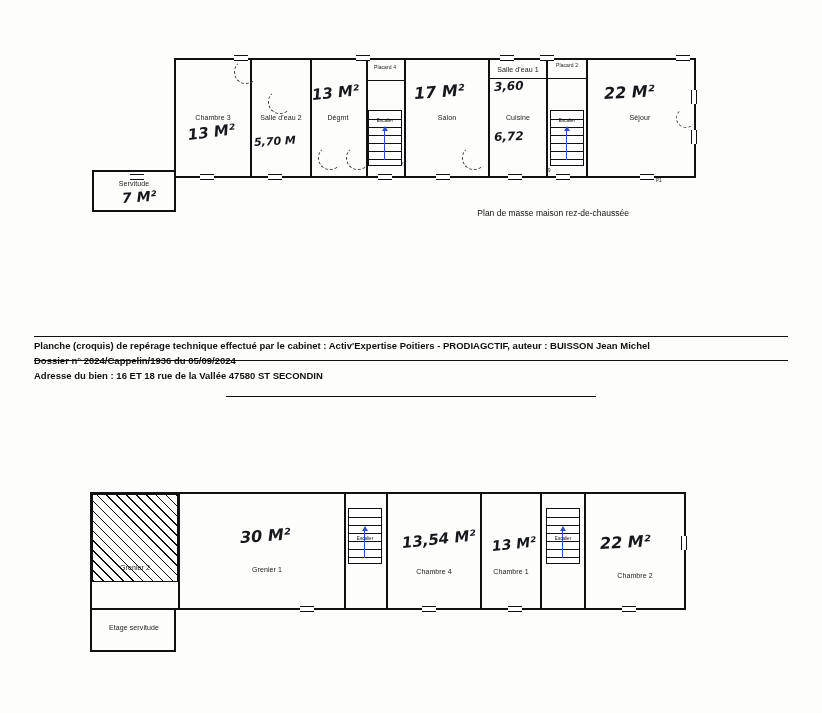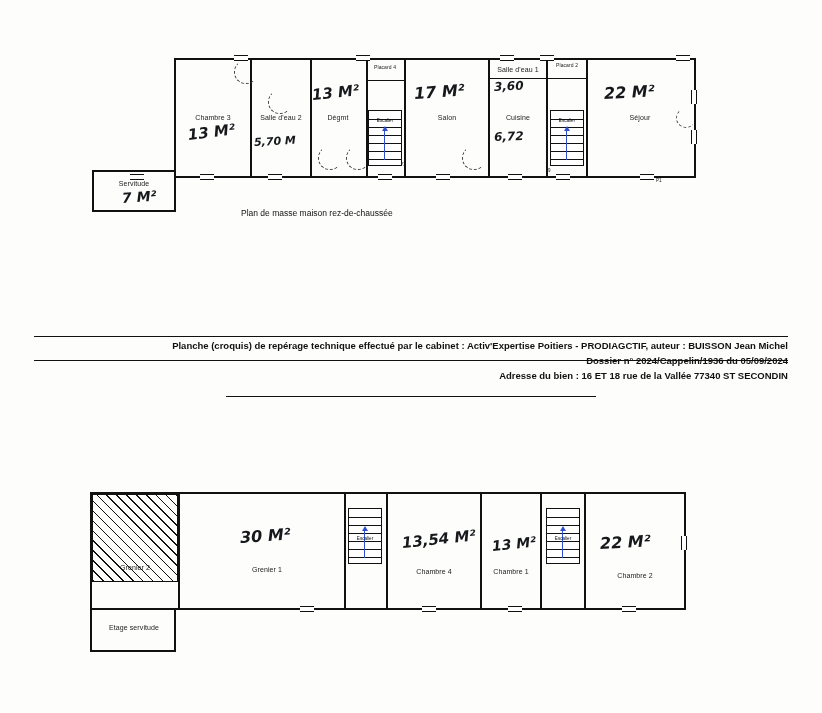--- a/index.html
+++ b/index.html
@@ -43,21 +43,21 @@
     font-weight: 700;
     font-style: italic;
     color: #16181c;
     white-space: nowrap;
     transform-origin: left center;
   }
   .caption {
     position: absolute;
     font-size: 8.5px;
     color: #111;
-    text-align: left;
+    text-align: right;
     white-space: nowrap;
   }
 
   
   .stairs {
     position: absolute;
     border: 1px solid #111;
     box-sizing: border-box;
     background: #fff;
   }
@@ -126,21 +126,21 @@
     background:
       repeating-linear-gradient(45deg, #111 0 1px, transparent 1px 7px);
   }
 
   
   .midblock {
     position: absolute;
     left: 34px;
     top: 338px;
     width: 754px;
-    text-align: right;
+    text-align: left;
     font-size: 9.5px;
     font-weight: 700;
     line-height: 15px;
     color: #111;
   }
   .rule {
     position: absolute;
     background: #111;
     height: 1px;
   }
@@ -268,21 +268,21 @@
       <span>7 M²</span>
     </div>
 
     <div class="caption" style="left:241px;top:208px;width:388px;">Plan de masse maison rez-de-chaussée</div>
   </div>
 
   <div class="rule" style="left:34px;top:336px;width:754px;"></div>
   <div class="midblock">
     <div>Planche (croquis) de repérage technique effectué par le cabinet : Activ'Expertise Poitiers - PRODIAGCTIF, auteur : BUISSON Jean Michel</div>
     <div>Dossier n° 2024/Cappelin/1936 du 05/09/2024</div>
-    <div>Adresse du bien : 16 ET 18 rue de la Vallée  77340 ST SECONDIN</div>
+    <div>Adresse du bien : 16 ET 18 rue de la Vallée  47580 ST SECONDIN</div>
   </div>
   <div class="rule" style="left:34px;top:360px;width:754px;"></div>
   <div class="rule" style="left:226px;top:396px;width:370px;"></div>
 
   <div class="plan" style="left:0;top:0;width:822px;height:713px;">
 
     <div class="wall" style="left:90px;top:492px;width:596px;height:2px;"></div>
     <div class="wall" style="left:90px;top:492px;width:2px;height:118px;"></div>
     <div class="wall" style="left:684px;top:492px;width:2px;height:118px;"></div>
     <div class="wall" style="left:90px;top:608px;width:596px;height:2px;"></div>

